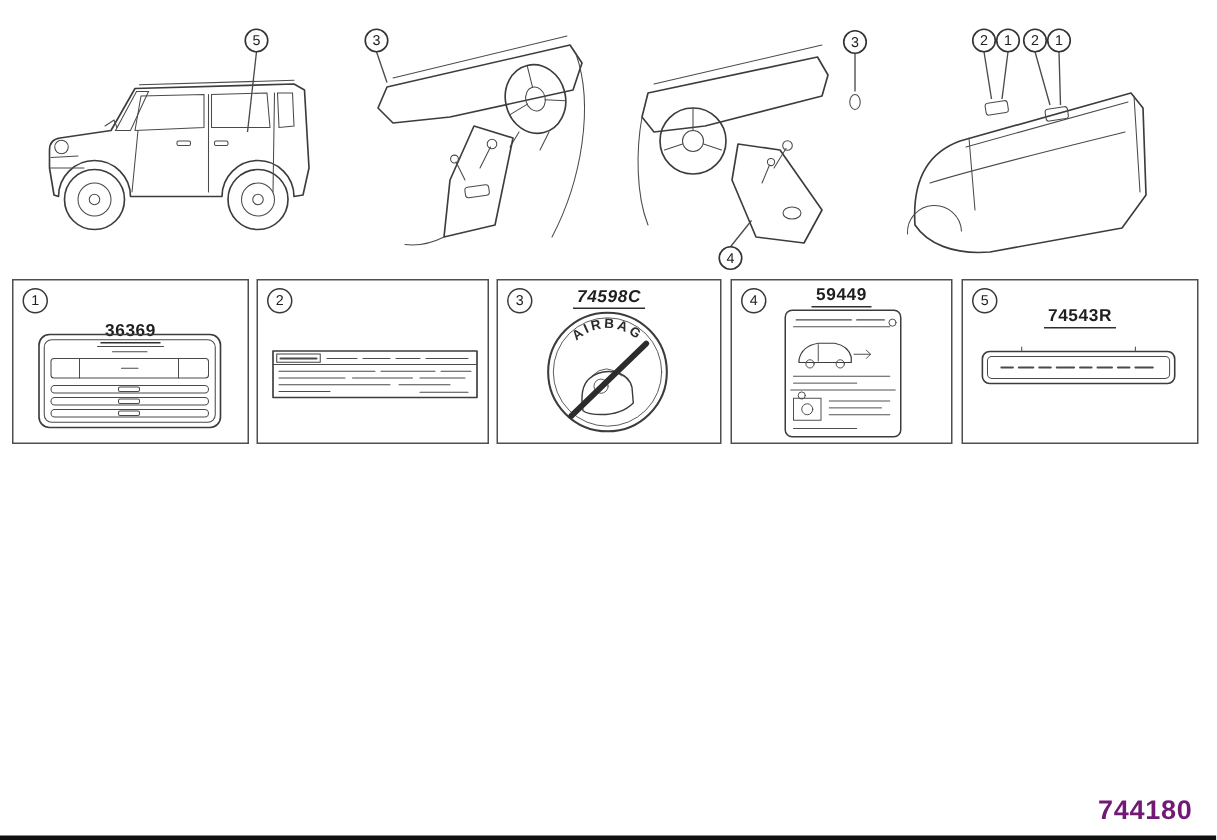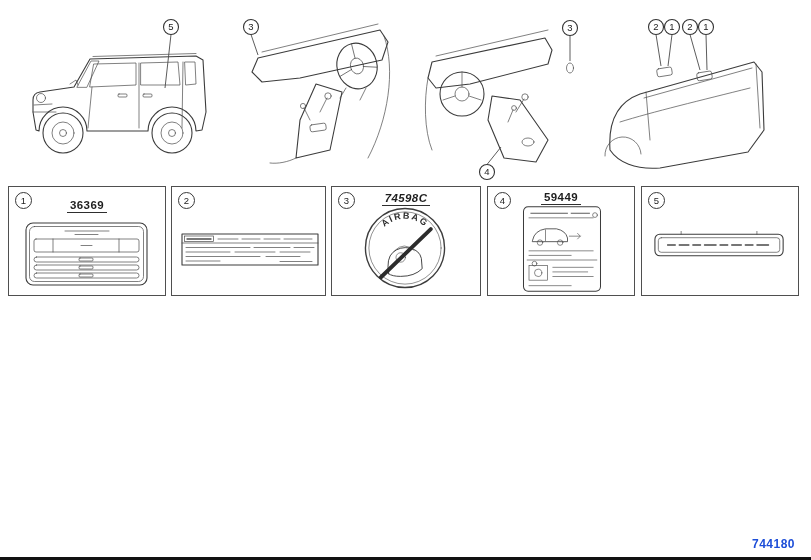--- a/index.html
+++ b/index.html
@@ -18,21 +18,21 @@
     background:#fff;box-sizing:border-box;
   }
   .pcallout{
     position:absolute;top:5px;left:6px;width:15px;height:15px;border:1px solid #383838;
     border-radius:50%;font-size:9.5px;color:#222;display:flex;align-items:center;justify-content:center;
     background:#fff;
   }
   .pn{position:absolute;left:0;width:100%;text-align:center;font-size:11.5px;font-weight:bold;color:#1e1e1e;letter-spacing:.4px;}
   .pn span{border-bottom:1px solid #2e2e2e;padding:0 3px 1px;}
   .art{position:absolute;}
-  .fig-num{position:absolute;right:16px;bottom:9px;font-size:12px;font-weight:bold;color:#1d4ed8;letter-spacing:.5px;text-align:center;}
+  .fig-num{position:absolute;right:16px;bottom:9px;font-size:18px;font-weight:bold;color:#701a75;letter-spacing:.5px;text-align:center;}
   .bottom-bar{position:absolute;left:0;bottom:0;width:100%;height:3px;background:#111;}
 </style>
 </head>
 <body>
 
 <div class="page">
 
   <svg class="top-art" width="811" height="185" viewBox="0 0 811 185" style="position:absolute;left:0;top:0;">
 
     <g>
@@ -137,21 +137,21 @@
       <path class="leader" d="M 706,34.5 L 707,70"></path>
       <circle class="callout-circle" cx="706" cy="27" r="7.5"></circle>
       <text class="callout-num" x="706" y="30.2">1</text>
     </g>
   </svg>
 
   <div class="panel" style="left:8px;width:158px;">
     <div class="pcallout">
         <span>1</span>
       </div>
-    <div class="pn" style="top:12px;"><span>36369</span></div>
+    <div class="pn" style="top:28px;"><span>36369</span></div>
     <svg class="art" style="left:14px;top:30px;" width="130" height="75" viewBox="0 0 130 75">
       <rect class="line-art" x="3" y="6" width="121" height="62" rx="7"></rect>
       <rect class="thin" x="6.5" y="9.5" width="114" height="55" rx="5"></rect>
       <path class="thin" d="M 42,14 L 86,14 M 52,17.5 L 75,17.5"></path>
       <rect class="thin" x="11" y="22" width="105" height="13" rx="2"></rect>
       <path class="thin" d="M 58,28.5 L 69,28.5 M 30,22 L 30,35 M 96,22 L 96,35"></path>
       <rect class="thin" x="11" y="40" width="105" height="5" rx="2.5"></rect>
       <rect class="thin" x="56" y="41" width="14" height="3" rx="1"></rect>
       <rect class="thin" x="11" y="48" width="105" height="5" rx="2.5"></rect>
       <rect class="thin" x="56" y="49" width="14" height="3" rx="1"></rect>
@@ -218,20 +218,21 @@
       <rect class="thin" x="14" y="66" width="20" height="16"></rect>
       <circle class="thin" cx="24" cy="74" r="4"></circle>
       <path class="thin" d="M 40,68 L 84,68 M 40,73 L 78,73 M 40,78 L 84,78 M 14,88 L 60,88"></path>
     </svg>
   </div>
 
   <div class="panel" style="left:641px;width:158px;">
     <div class="pcallout">
         <span>5</span>
       </div>
+    <div class="pn" style="top:18px;"><span>74543R</span></div>
     <svg class="art" style="left:10px;top:40px;" width="136" height="36" viewBox="0 0 140 36">
       <rect class="line-art" x="3" y="7" width="132" height="22" rx="5"></rect>
       <rect class="thin" x="6.5" y="10.5" width="125" height="15" rx="3"></rect>
       <path class="thin" d="M 30,7 L 30,4 M 108,7 L 108,4"></path>
       <path class="thin" d="M 16,18 L 24,18 M 28,18 L 38,18 M 42,18 L 50,18 M 54,18 L 66,18 M 70,18 L 78,18 M 82,18 L 92,18 M 96,18 L 104,18 M 108,18 L 120,18" style="stroke-width:1.3;"></path>
     </svg>
   </div>
 
   <div class="fig-num">744180</div>
   <div class="bottom-bar"></div>

